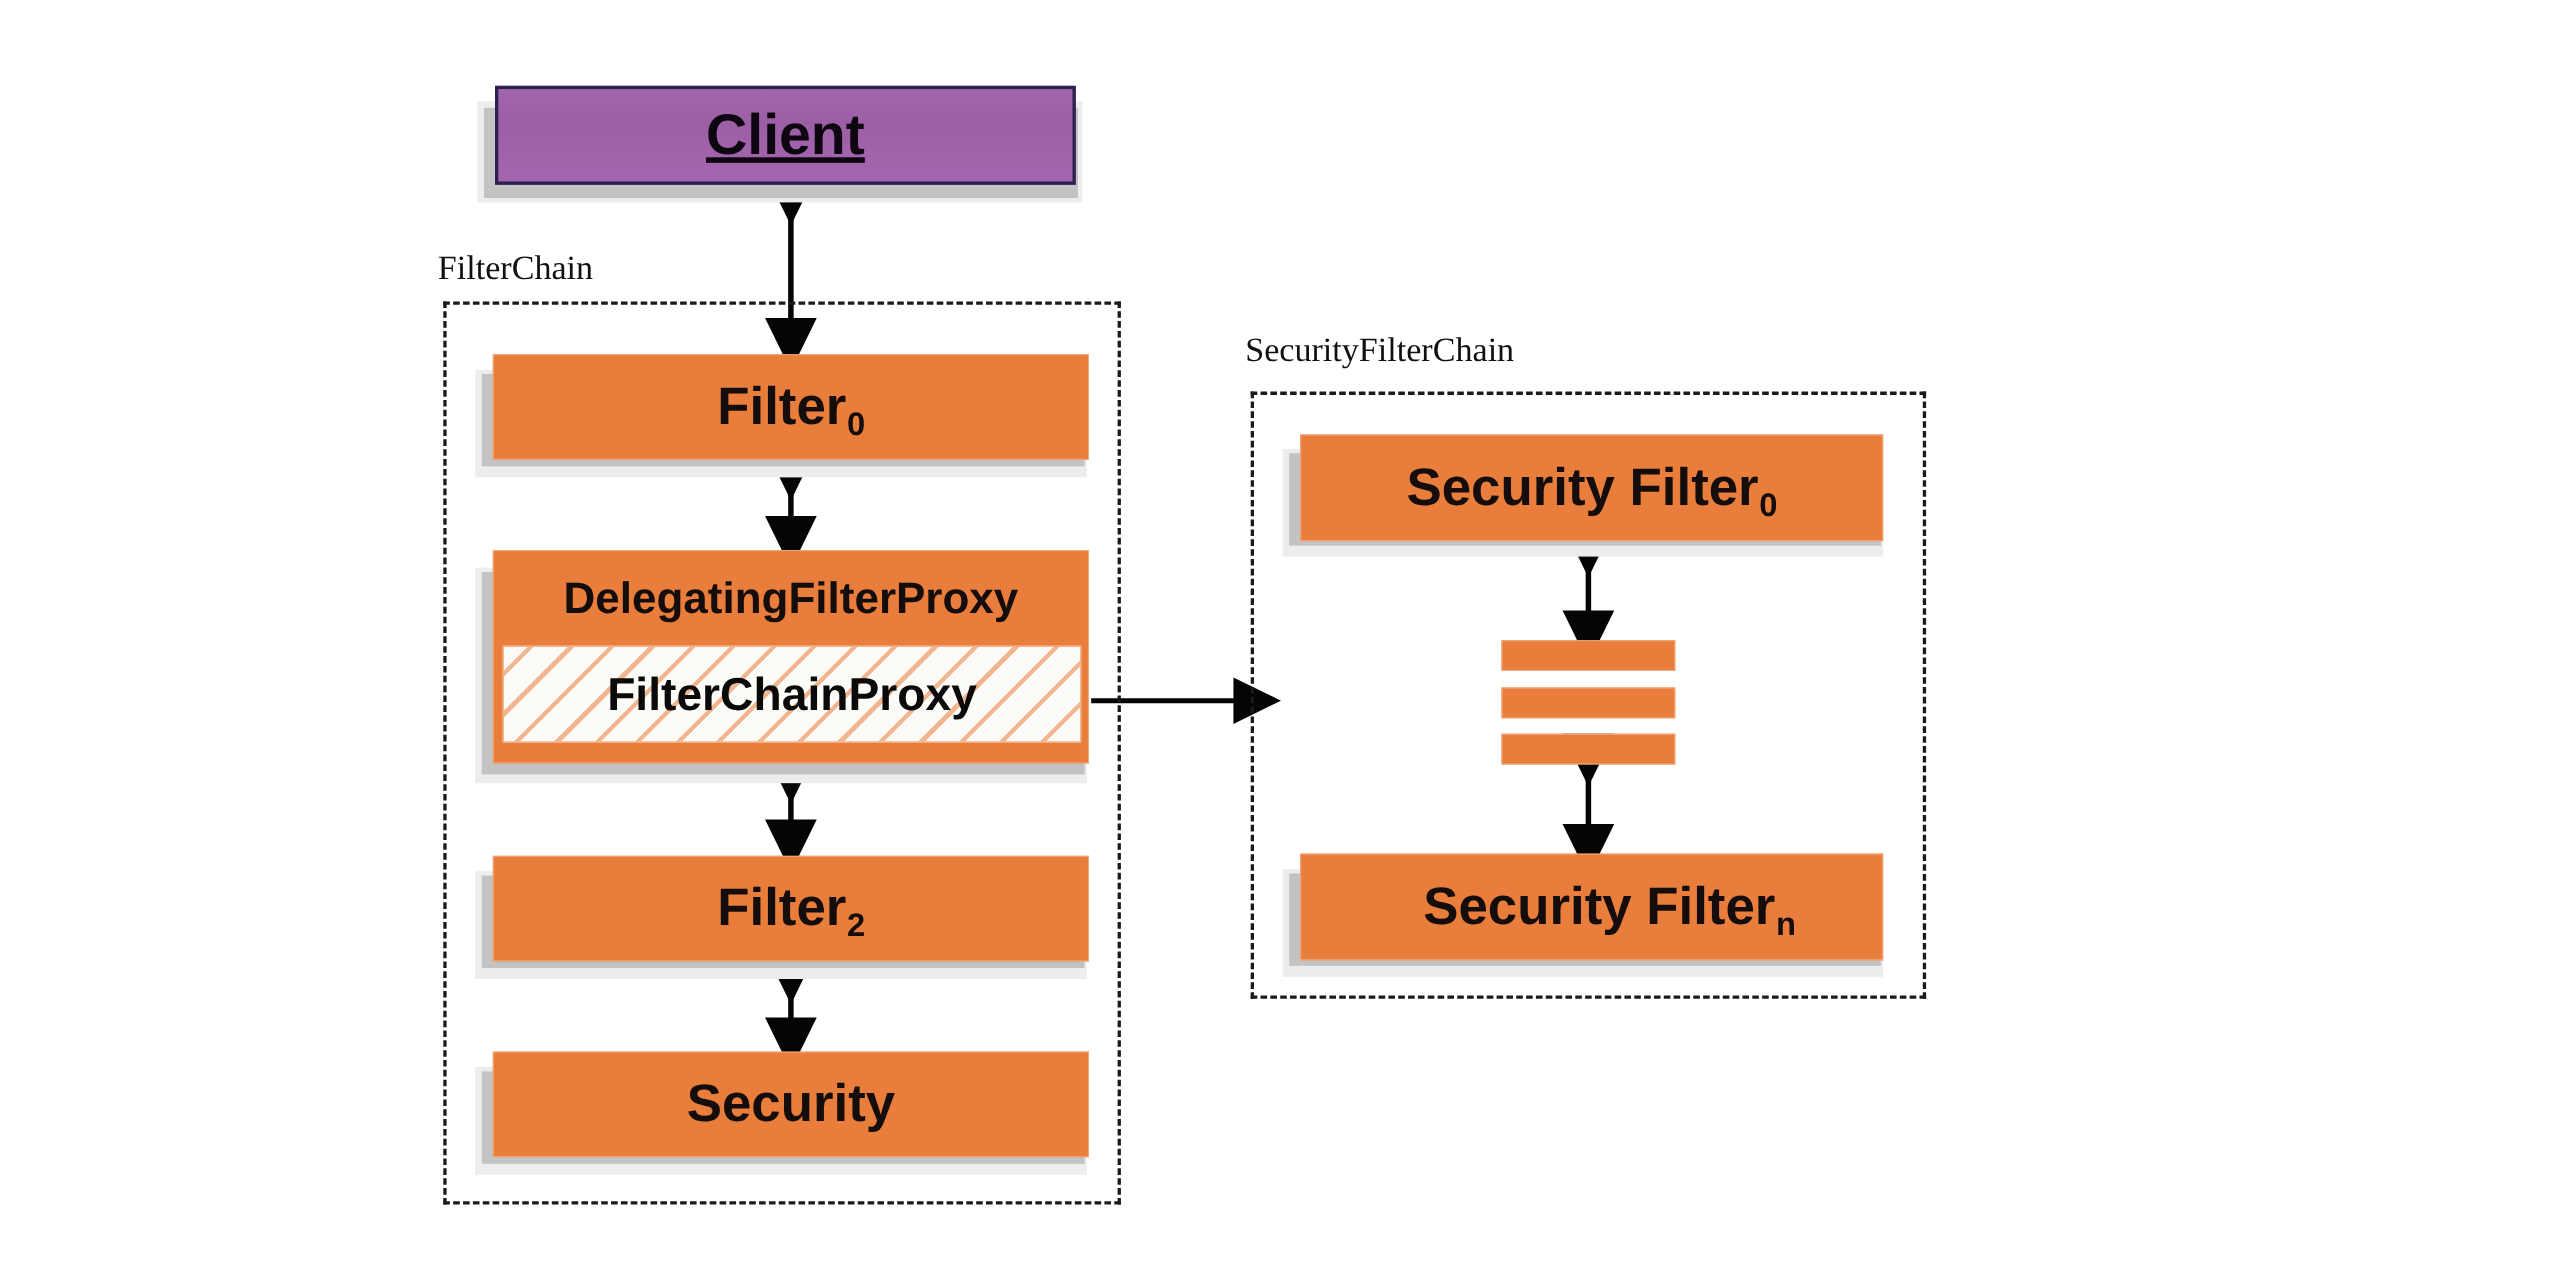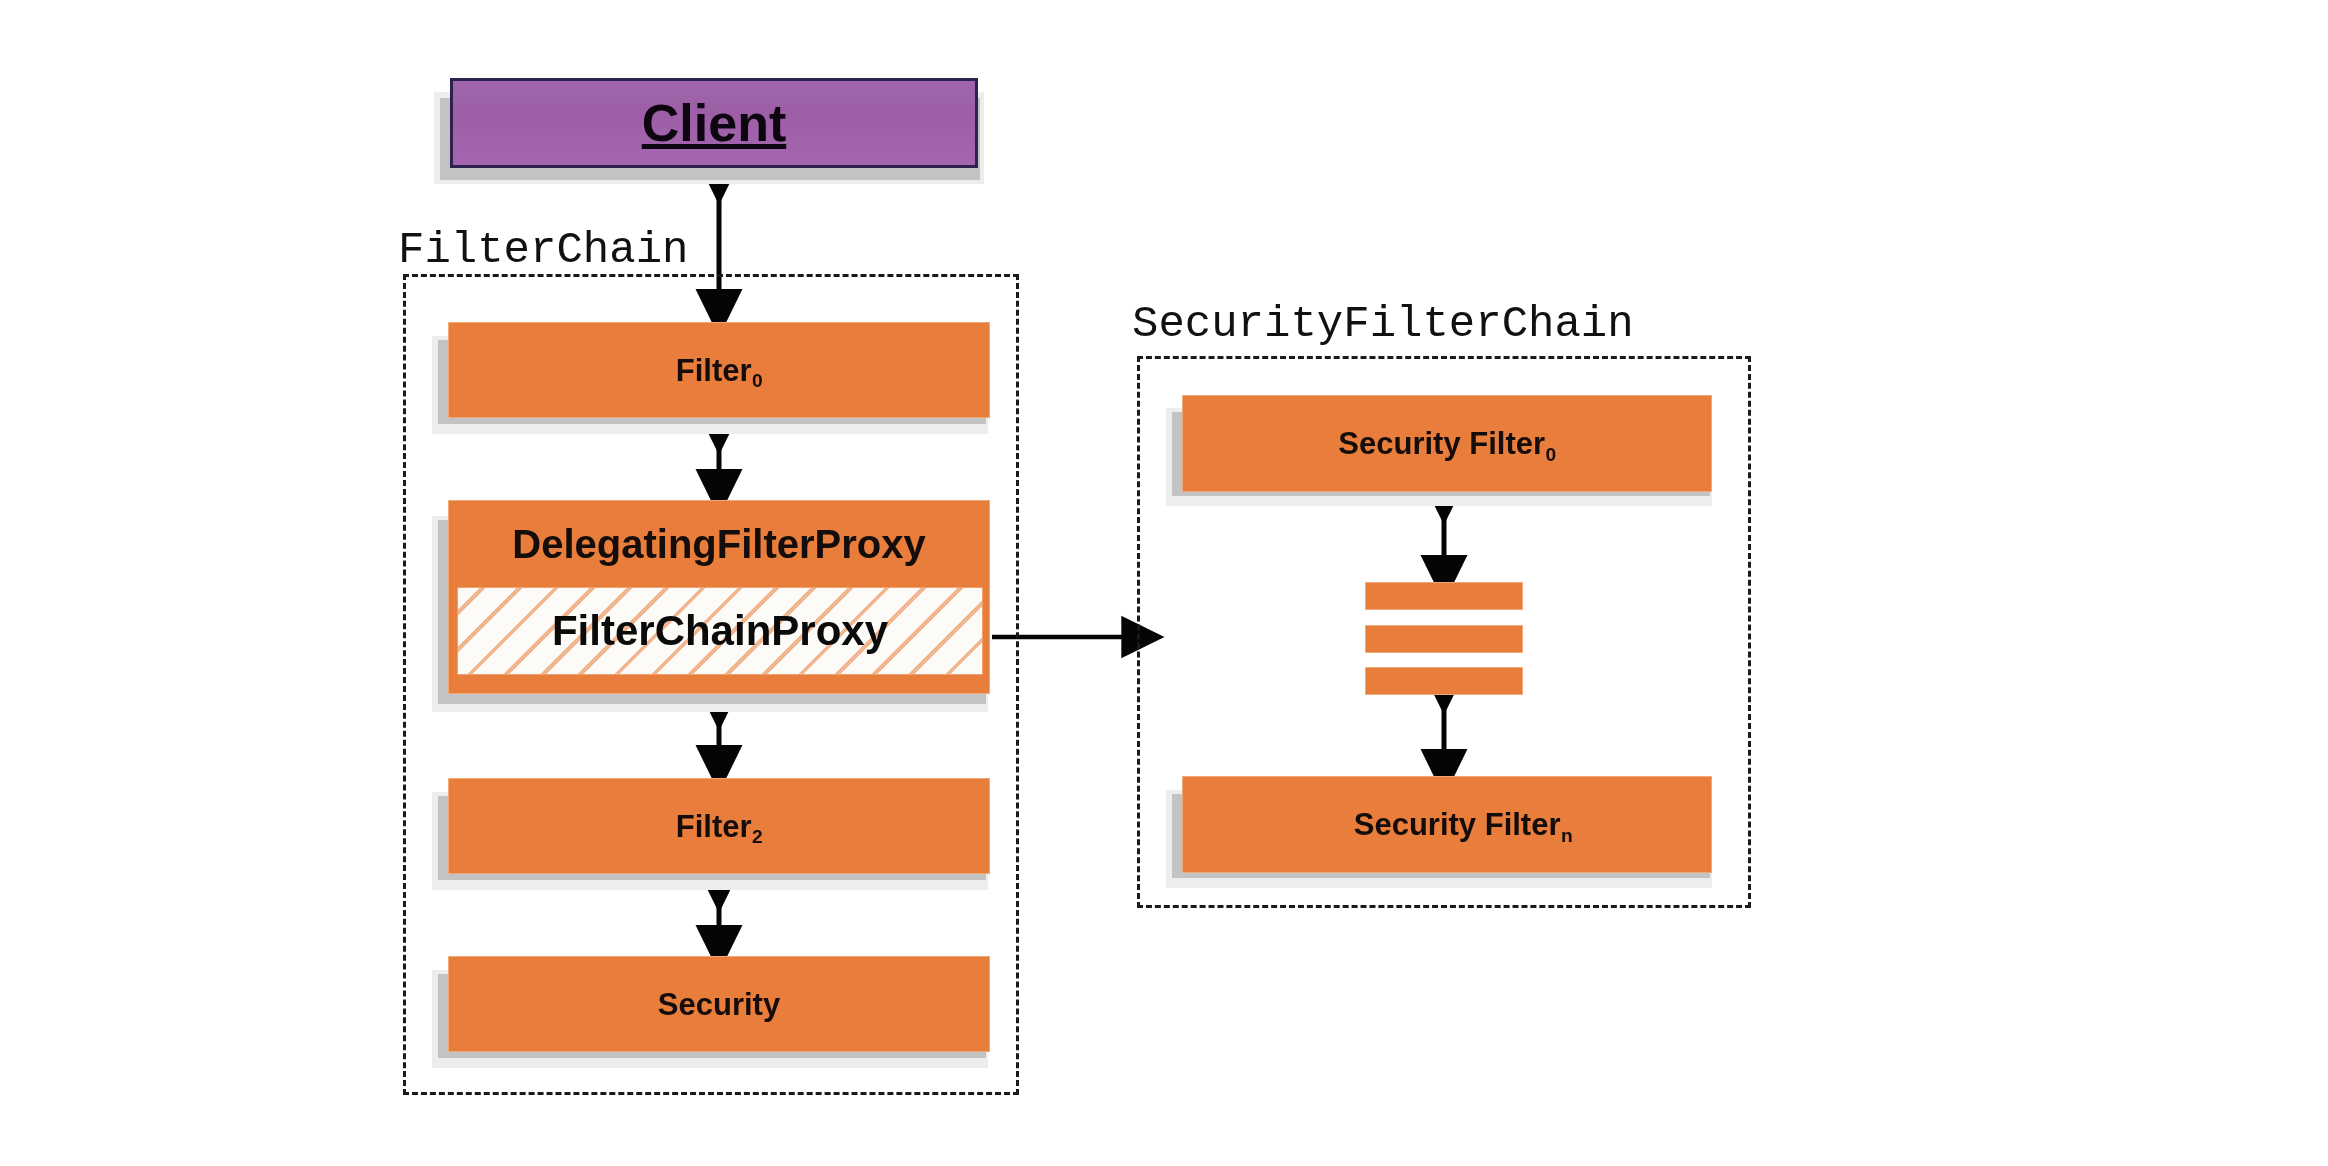--- a/index.html
+++ b/index.html
@@ -20,22 +20,22 @@
 
   
   .group-box {
     position: absolute;
     border: 3px dashed #1a1a1a;
     background: transparent;
     box-sizing: border-box;
   }
   .group-label {
     position: absolute;
-    font-family: Liberation Mono, monospace;
-    font-size: 44px;
+    font-family: Liberation Serif, serif;
+    font-size: 31px;
     font-weight: 400;
     color: #111111;
     white-space: nowrap;
     line-height: 1;
   }
 
   
   .node {
     position: absolute;
     box-sizing: border-box;
@@ -66,21 +66,21 @@
     position: absolute;
     background: #c3c3c3;
   }
   .shadow-plate.soft {
     background: #ededed;
   }
 
   .node.orange {
     background: #e87d3c;
     border: 1px solid #f1a978;
-    font-size: 31px;
+    font-size: 48px;
   }
   .node.purple {
     background: #9c5fa6;
     border: 3px solid #2d2150;
     font-size: 52px;
     color: #0d0510;
     background-image: linear-gradient(to bottom, #a066ac 0%, #9c5fa6 35%, #a466ae 100%);
     text-decoration: underline;
   }
 

